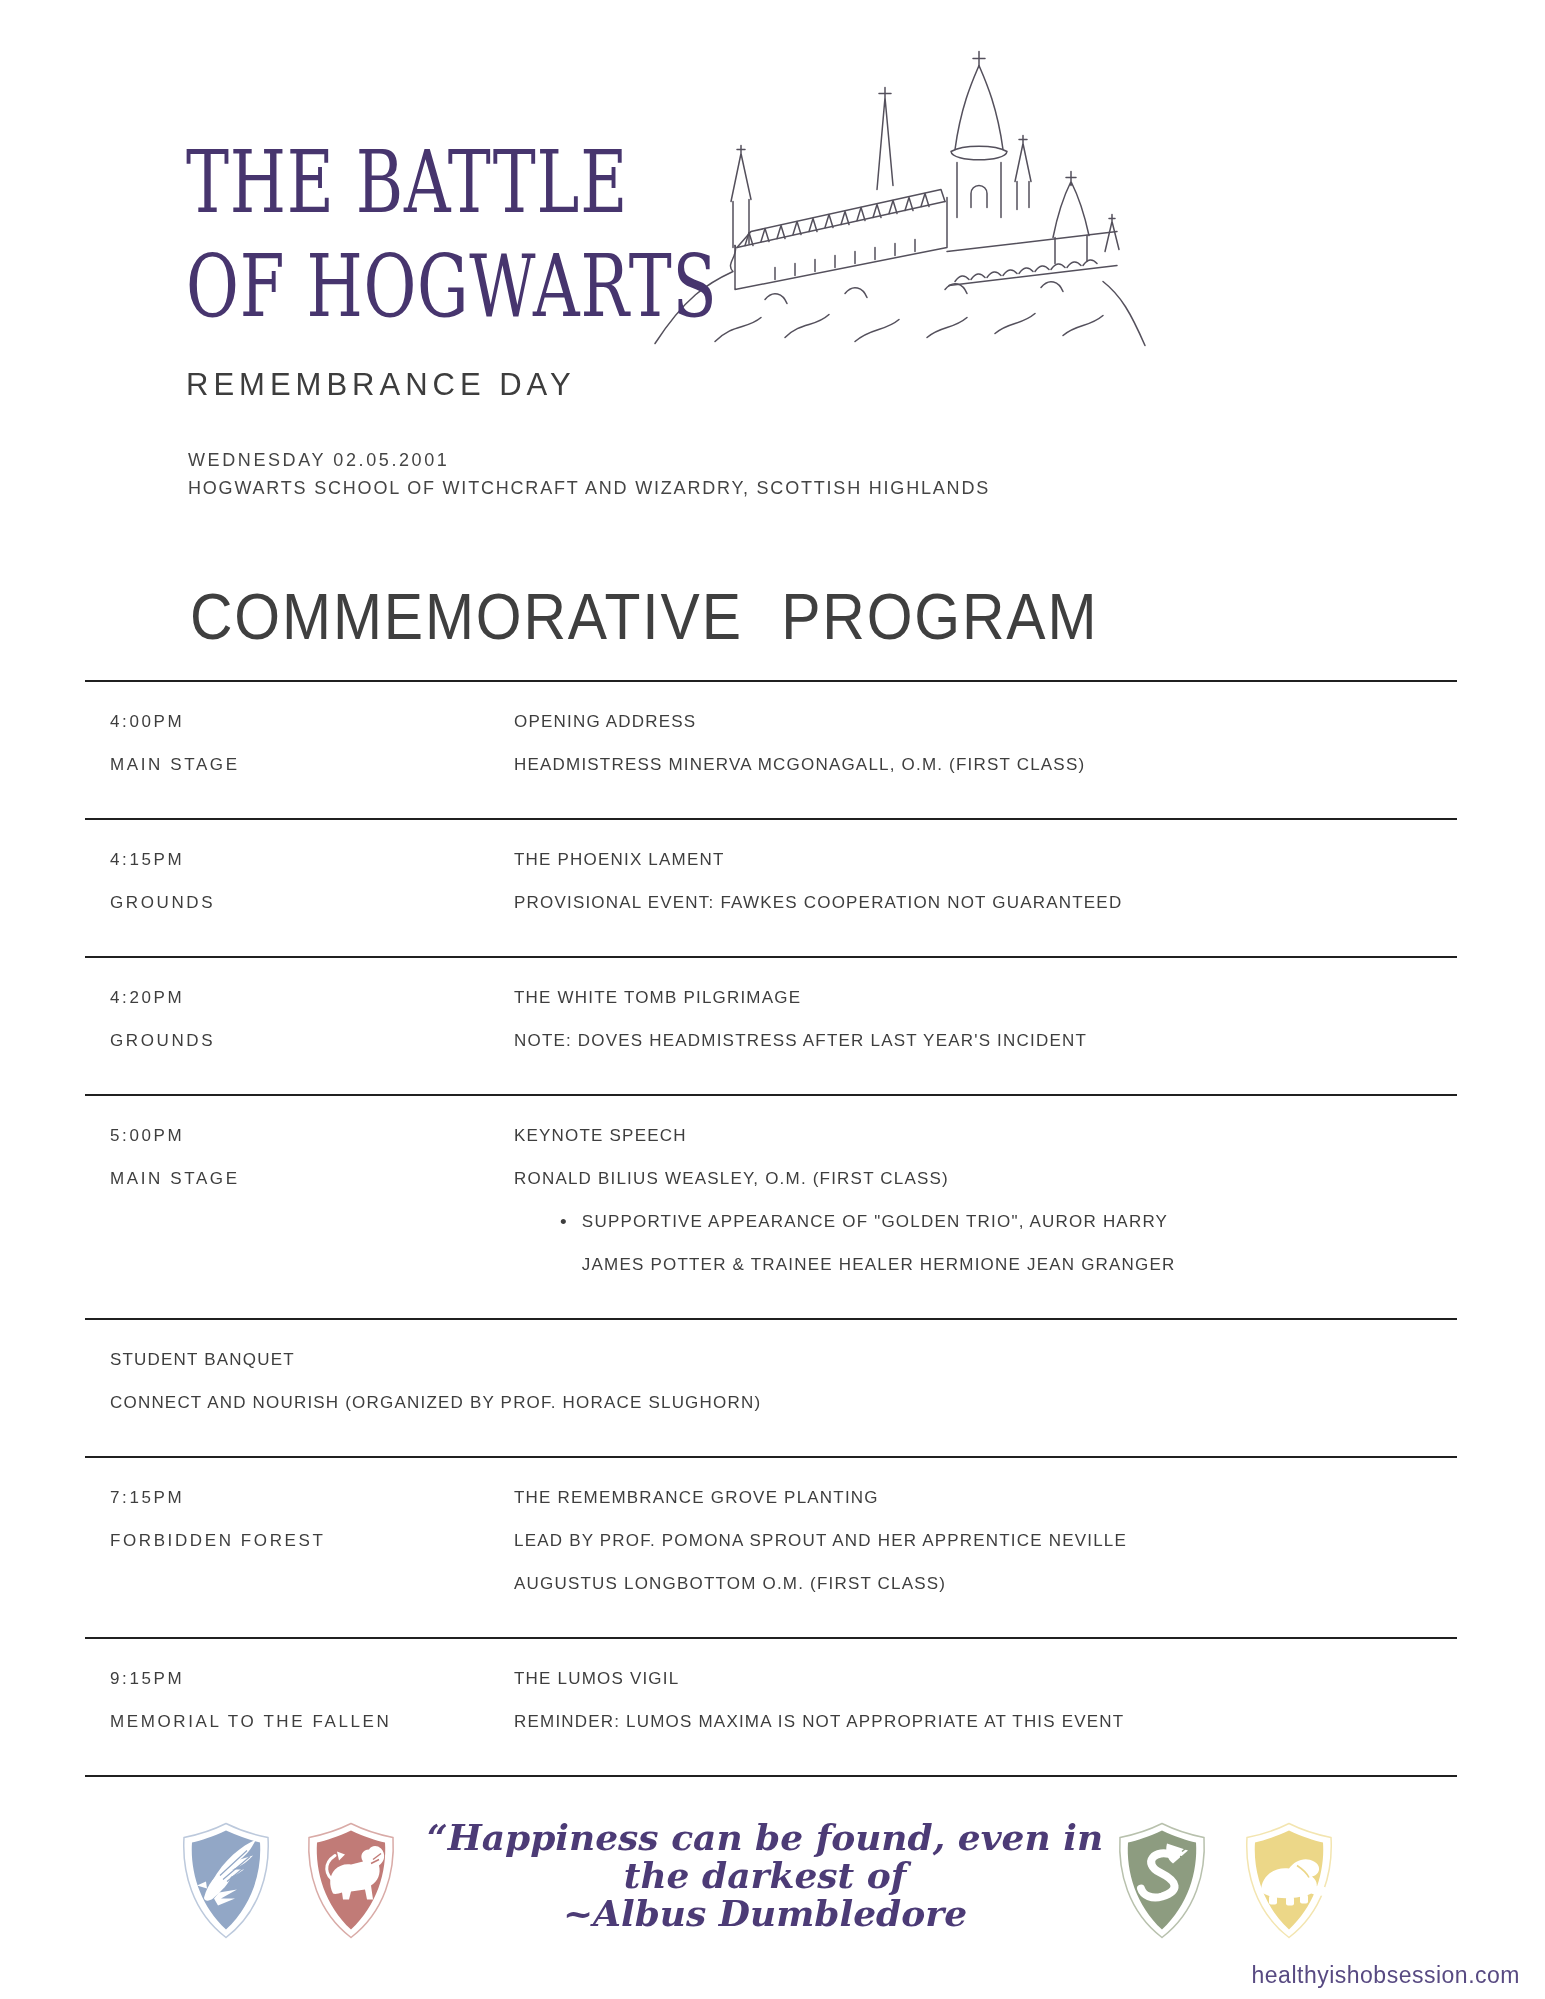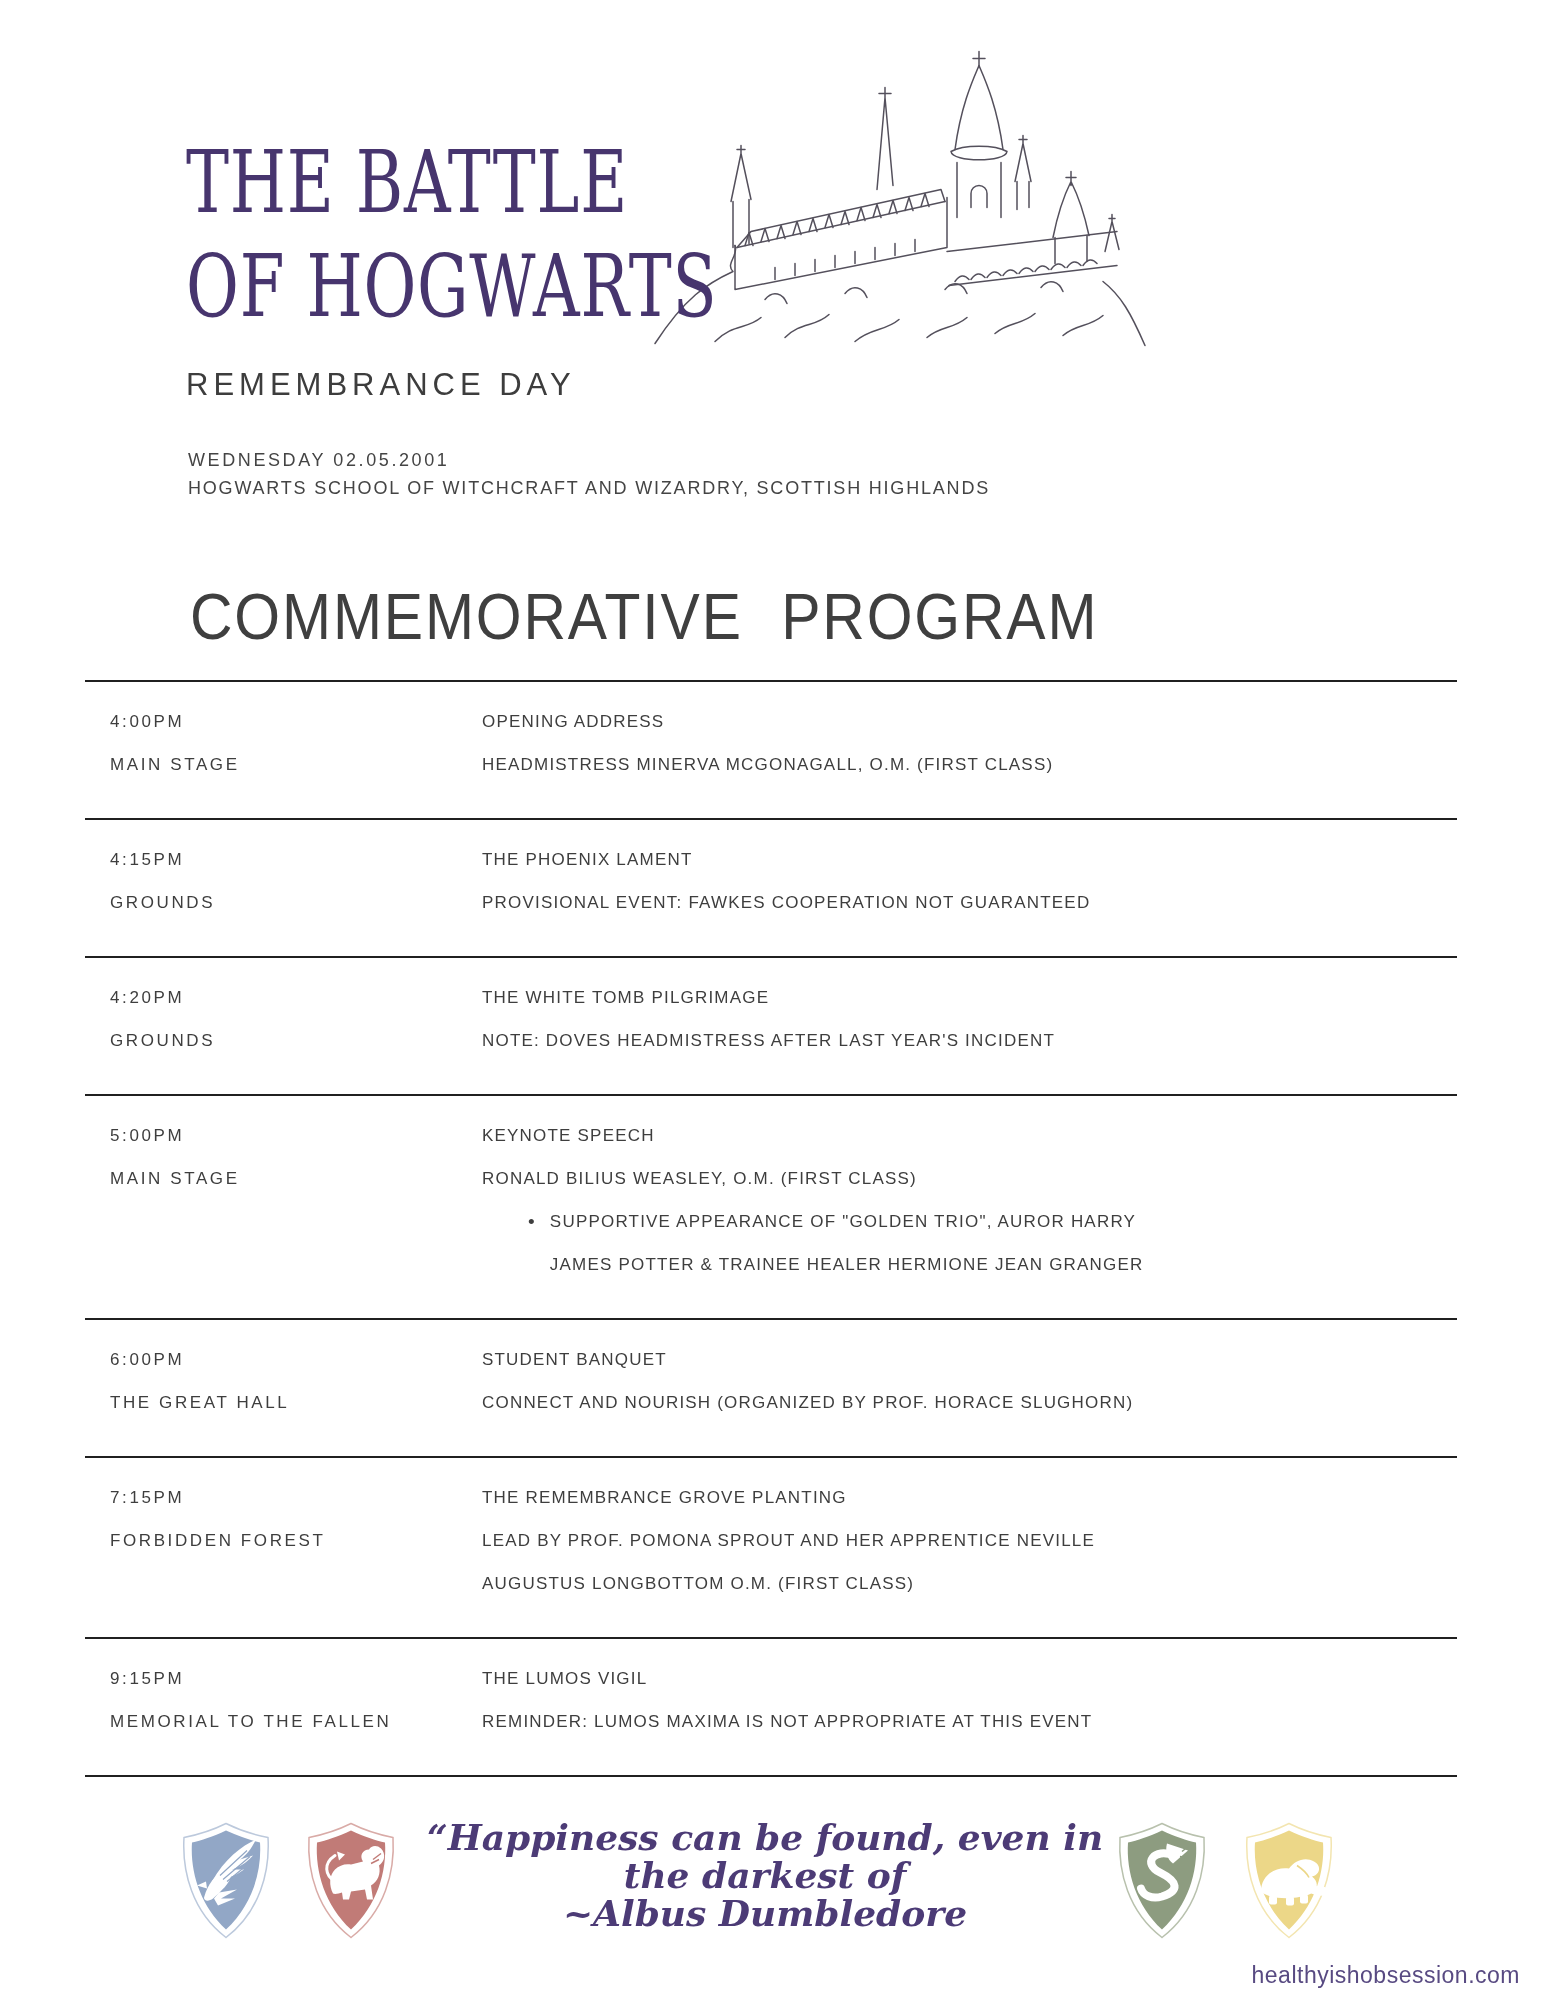--- a/index.html
+++ b/index.html
@@ -24,21 +24,21 @@
 
   
   h2.program-heading{
     position:absolute;left:190px;top:568px;margin:0;
     font-size:64px;font-weight:400;letter-spacing:2px;word-spacing:22px;color:#3f3f3f;
     transform:scaleX(0.92);transform-origin:left top;white-space:nowrap;
   }
 
   
   .schedule{position:absolute;left:85px;top:668px;width:1372px;border-bottom:2px solid var(--rule,#202020);}
-  .row{display:flex;border-top:2px solid var(--rule,#202020);padding:18px 0 32px 25px;}
+  .row{display:flex;border-top:2px solid var(--rule,#202020);padding:18px 0 32px 25px;gap:32px;}
   .col-left{width:372px;flex:none;}
   .col-right{flex:1;max-width:680px;}
   .cell-line{font-size:17px;line-height:43px;color:var(--body,#3e3e3e);letter-spacing:2.6px;white-space:nowrap;}
   .col-right .cell-line{white-space:normal;letter-spacing:1.2px;}
   .edetail{font-size:17px;line-height:43px;color:var(--body,#3e3e3e);letter-spacing:1.2px;max-width:680px;}
   .ebullet{display:flex;gap:14px;margin-left:46px;max-width:660px;
            font-size:17px;line-height:43px;color:var(--body,#3e3e3e);letter-spacing:1.2px;}
   .ebullet .dot{flex:none;font-size:19px;}
 
   
@@ -156,24 +156,20 @@
         <div class="cell-line">KEYNOTE SPEECH</div>
         <div class="edetail">RONALD BILIUS WEASLEY, O.M. (FIRST CLASS)</div>
         <div class="ebullet">
           <span class="dot">•</span>
           <span class="btext">SUPPORTIVE APPEARANCE OF "GOLDEN TRIO", AUROR HARRY JAMES POTTER &amp; TRAINEE HEALER HERMIONE JEAN GRANGER</span>
         </div>
       </div>
     </div>
 
     <div class="row">
-      <div class="col-left">
-        <div class="cell-line">6:00PM</div>
-        <div class="cell-line">THE GREAT HALL</div>
-      </div>
       <div class="col-right">
         <div class="cell-line">STUDENT BANQUET</div>
         <div class="edetail">CONNECT AND NOURISH (ORGANIZED BY PROF. HORACE SLUGHORN)</div>
 
       </div>
     </div>
 
     <div class="row">
       <div class="col-left">
         <div class="cell-line">7:15PM</div>

